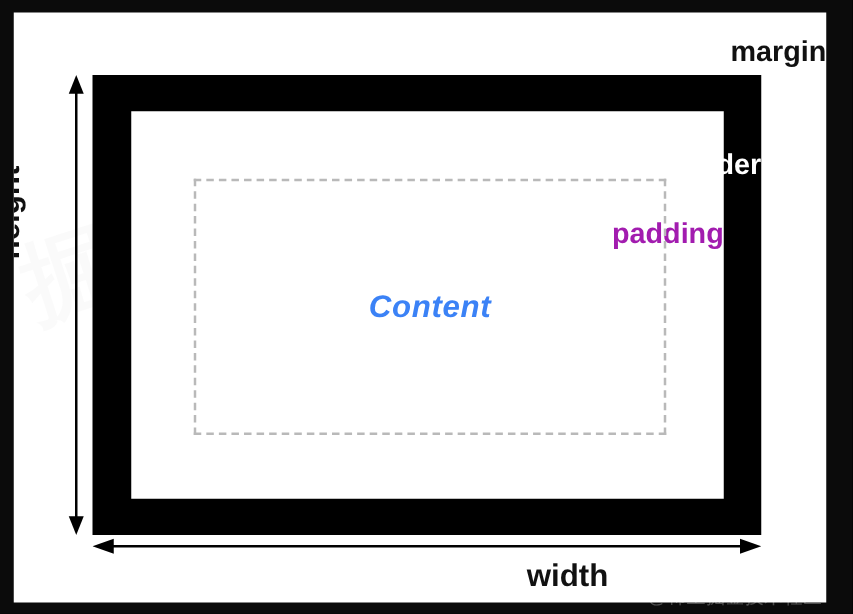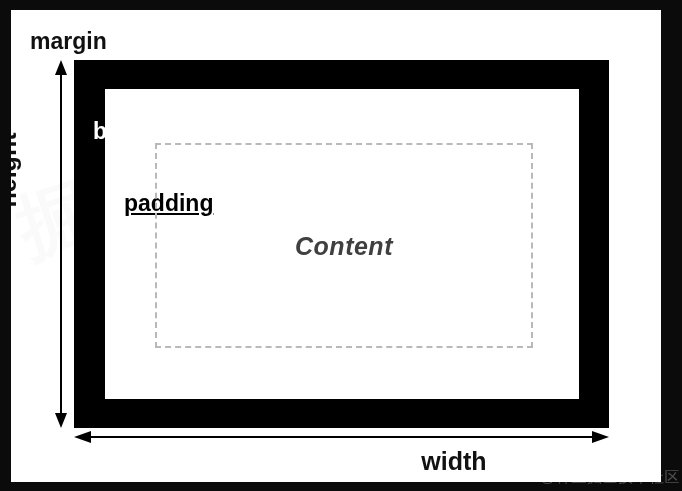--- a/index.html
+++ b/index.html
@@ -61,32 +61,32 @@
     border: 2px dashed #b9b9b9;
     box-sizing: border-box;
   }
   #content-label {
     position: absolute;
     left: 0;
     top: 50%;
     width: 100%;
     transform: translateY(-50%);
     text-align: center;
-    color: #404040;
+    color: #3b82f6;
     font-size: 25px;
     font-weight: bold;
     font-style: italic;
     letter-spacing: 0.5px;
     user-select: none;
   }
 
   
   .region-label {
     position: absolute;
-    text-align: left;
+    text-align: right;
     font-weight: bold;
     white-space: nowrap;
     user-select: none;
     padding-left: 19px;
   }
   #label-margin {
     left: 0;
     right: 0;
     top: 18px;
     font-size: 23px;
@@ -95,24 +95,23 @@
   #label-border {
     left: 0;
     right: 0;
     top: 58px;
     font-size: 23px;
     color: #ffffff;
   }
   #label-padding {
     left: 0;
     right: 0;
-    top: 101px;
+    top: 84px;
     font-size: 23px;
-    color: #000000;
-    text-decoration: underline;
+    color: #a21caf;
   }
 
   
   #height-arrow {
     position: absolute;
     left: 43px;          
     top: 50px;
     width: 14px;
     height: 368px;
   }
@@ -149,21 +148,21 @@
     font-size: 25px;
     font-weight: bold;
     color: #111111;
     white-space: nowrap;
     user-select: none;
   }
 
   
   #watermark-corner {
     position: absolute;
-    right: 2px;
+    right: 24px;
     bottom: 4px;
     font-size: 15px;
     color: rgba(255,255,255,0.28);
     white-space: nowrap;
     user-select: none;
     letter-spacing: 0.5px;
   }
   .watermark-ghost {
     position: absolute;
     font-size: 74px;

